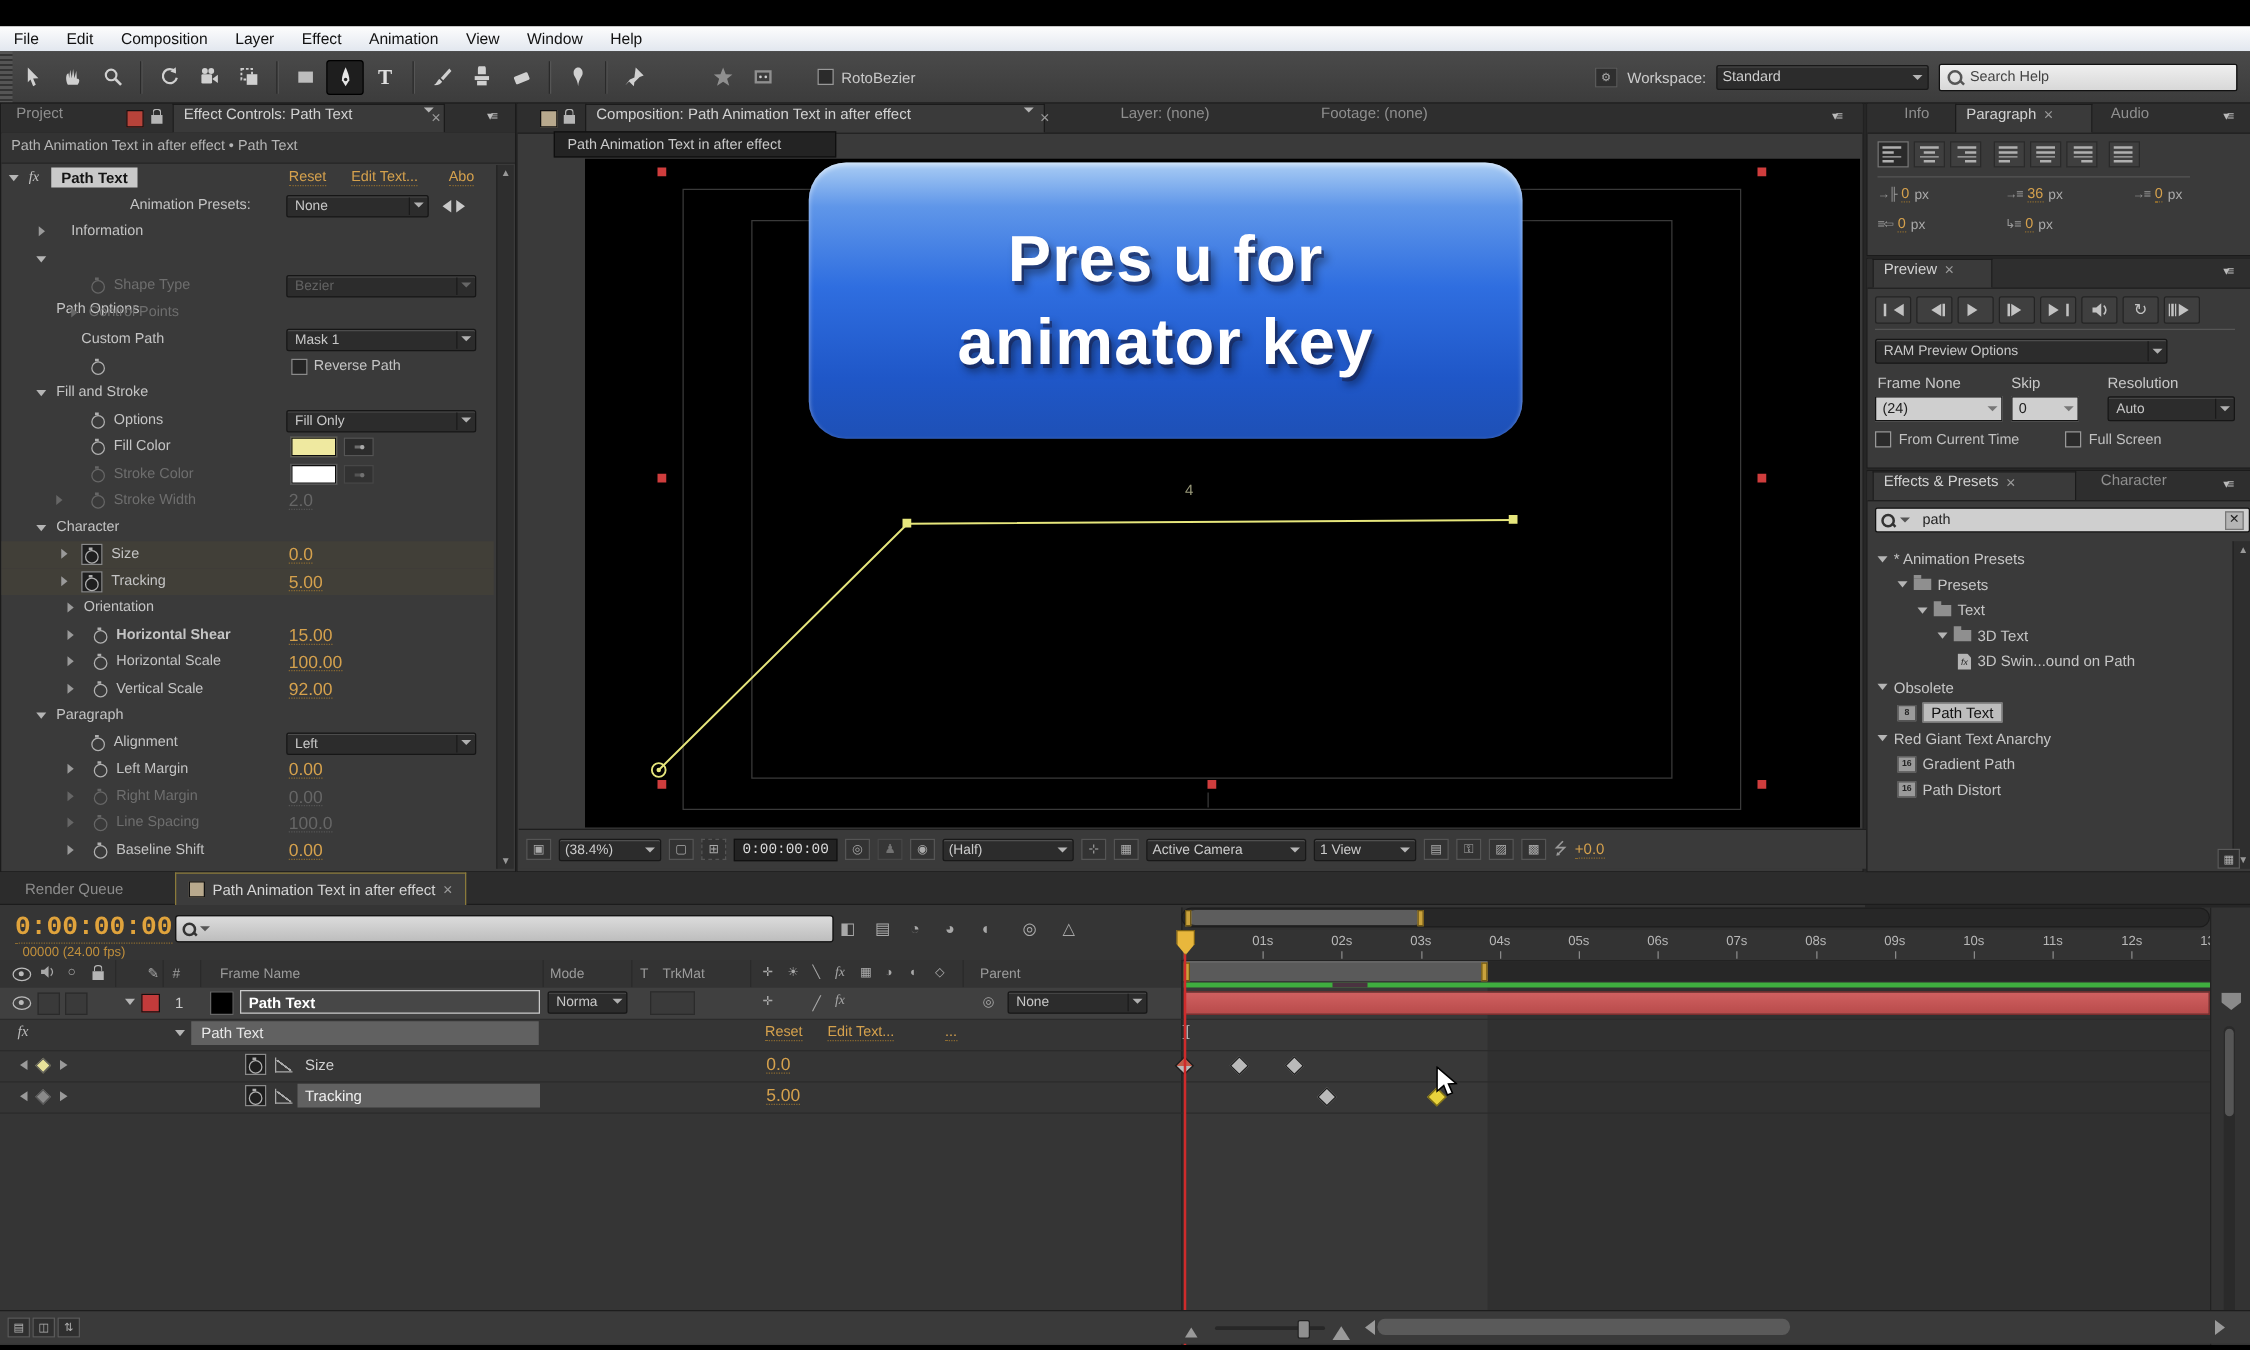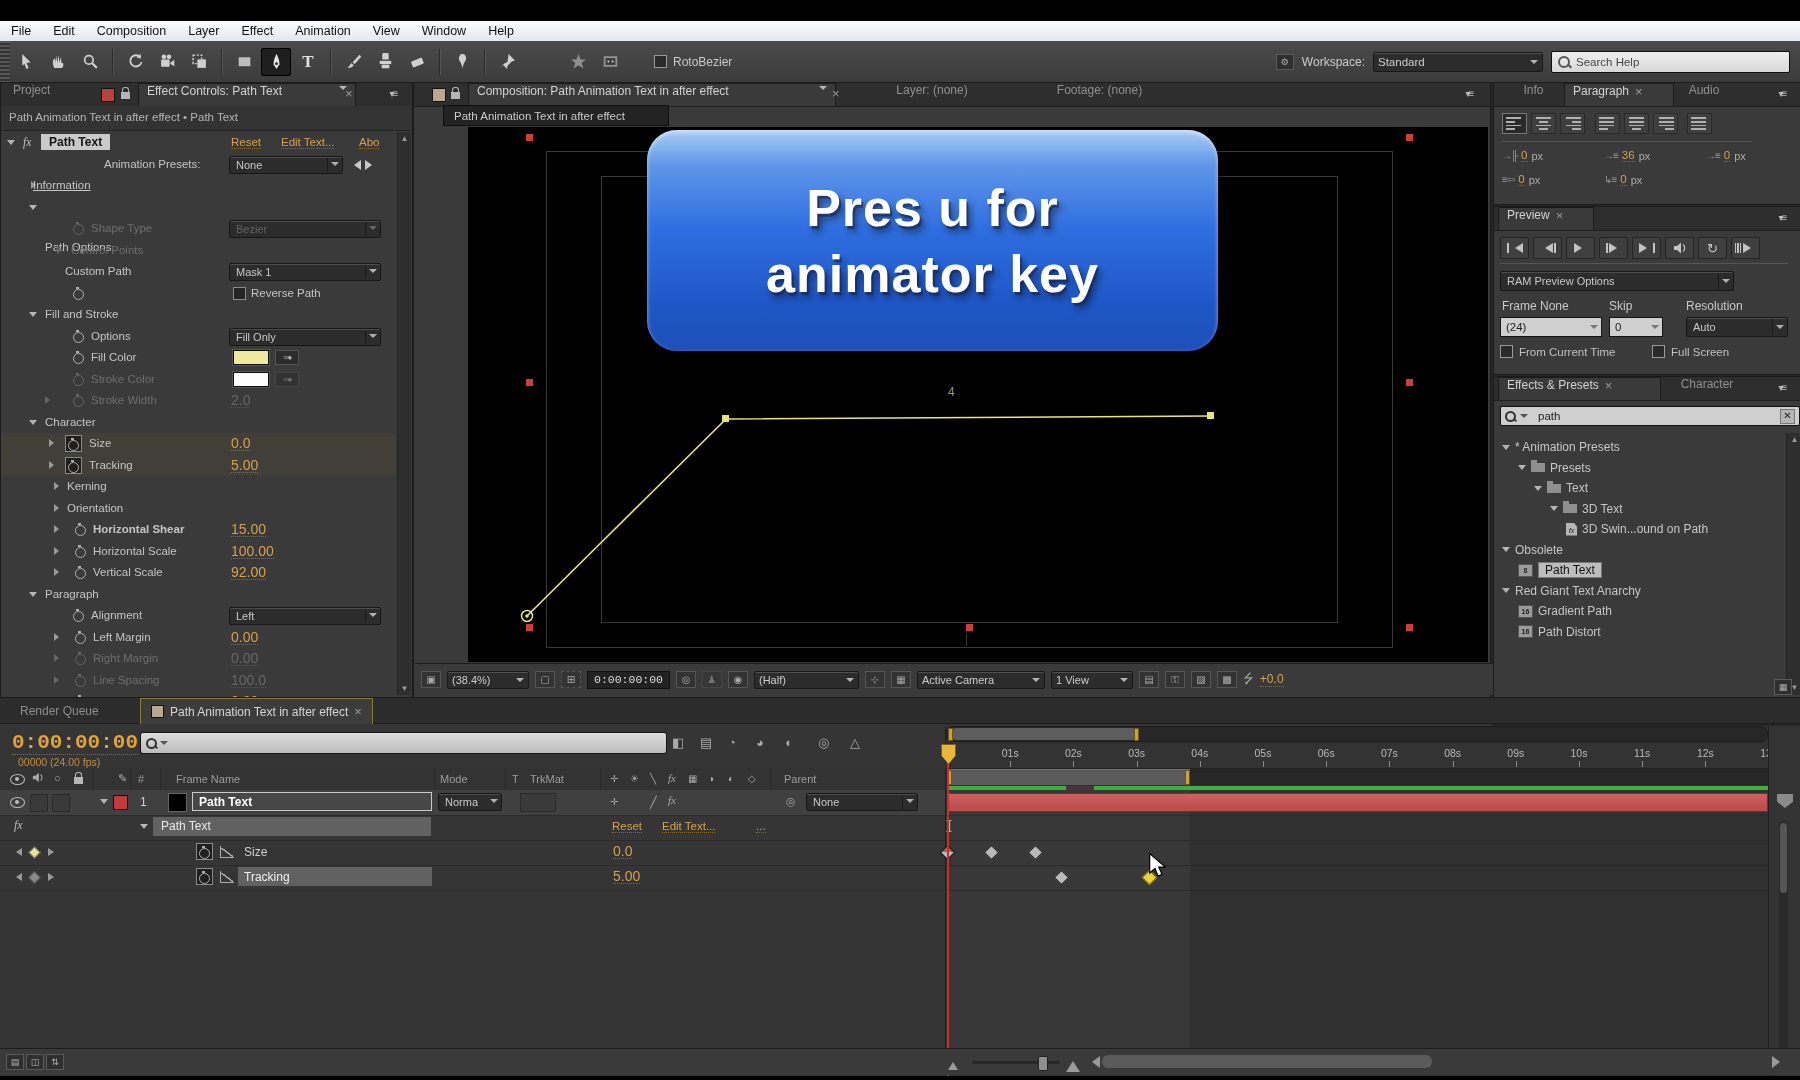--- a/index.html
+++ b/index.html
@@ -321,21 +321,21 @@
         <span class="dd" style="left:228px;width:112px;">
             <span class="ddl">None</span>
             <span class="dds"></span>
             <span class="ddc"></span>
           </span>
         <span style="position:absolute;left:348px;top:6px;width:0;height:0;border:5px solid transparent;border-right:7px solid #c9c9c9;"></span>
         <span style="position:absolute;left:364px;top:6px;width:0;height:0;border:5px solid transparent;border-left:7px solid #c9c9c9;"></span>
       </div>
       <div class="lrow">
         <span class="twirl-closed" style="left:30px;"></span>
-        <span class="lbl" style="left:32px;text-decoration:underline;">Information</span>
+        <span class="lbl" style="left:56px;">Information</span>
       </div>
       <div class="lrow">
         <span class="twirl-open" style="left:28px;"></span>
         <span class="lbl" style="left:44px;margin-top:40px;">Path Options</span>
       </div>
       <div class="lrow gy">
         <span class="sw" style="left:72px;"></span>
         <span class="lbl" style="left:90px;">Shape Type</span>
         <span class="dd" style="left:228px;width:150px;">
             <span class="ddl">Bezier</span>
@@ -403,24 +403,20 @@
         <span class="lbl" style="left:88px;">Size</span>
         <span class="val" style="left:230px;">0.0</span>
       </div>
       <div class="lrow" style="background:#413f38;">
         <span class="twirl-closed" style="left:48px;"></span>
         <span class="swbox" style="left:64px;">
             <span class="sw"></span>
           </span>
         <span class="lbl" style="left:88px;">Tracking</span>
         <span class="val" style="left:230px;">5.00</span>
-      </div>
-      <div class="lrow">
-        <span class="twirl-closed" style="left:53px;"></span>
-        <span class="lbl" style="left:66px;">Kerning</span>
       </div>
       <div class="lrow">
         <span class="twirl-closed" style="left:53px;"></span>
         <span class="lbl" style="left:66px;">Orientation</span>
       </div>
       <div class="lrow">
         <span class="twirl-closed" style="left:53px;"></span>
         <span class="sw" style="left:74px;"></span>
         <span class="lbl" style="left:92px;font-weight:bold;">Horizontal Shear</span>
         <span class="val" style="left:230px;">15.00</span>

